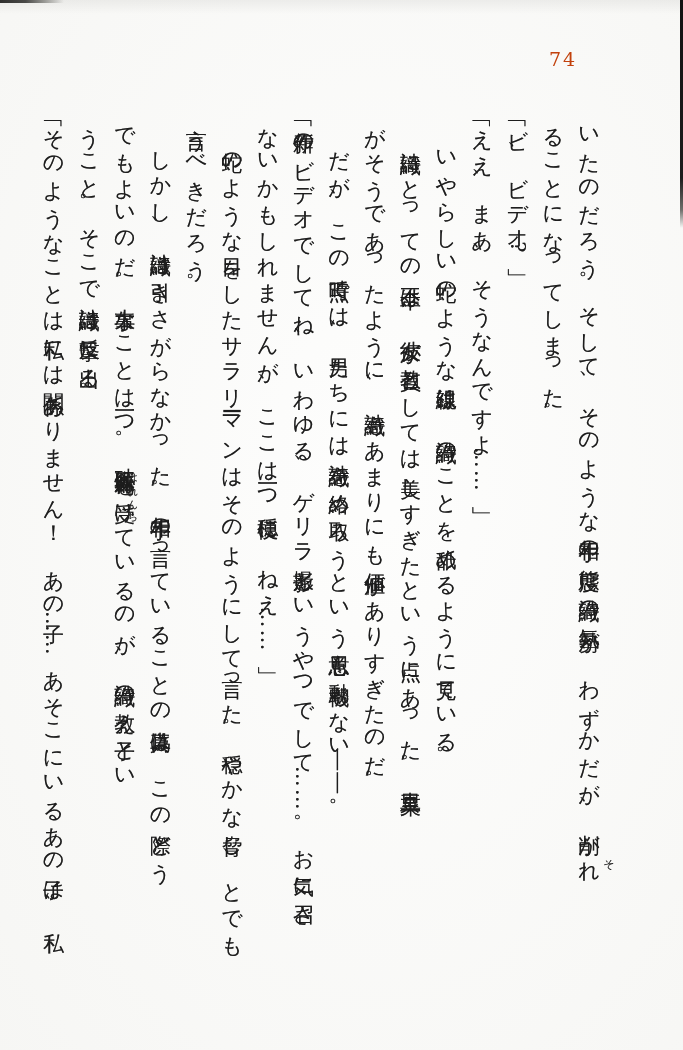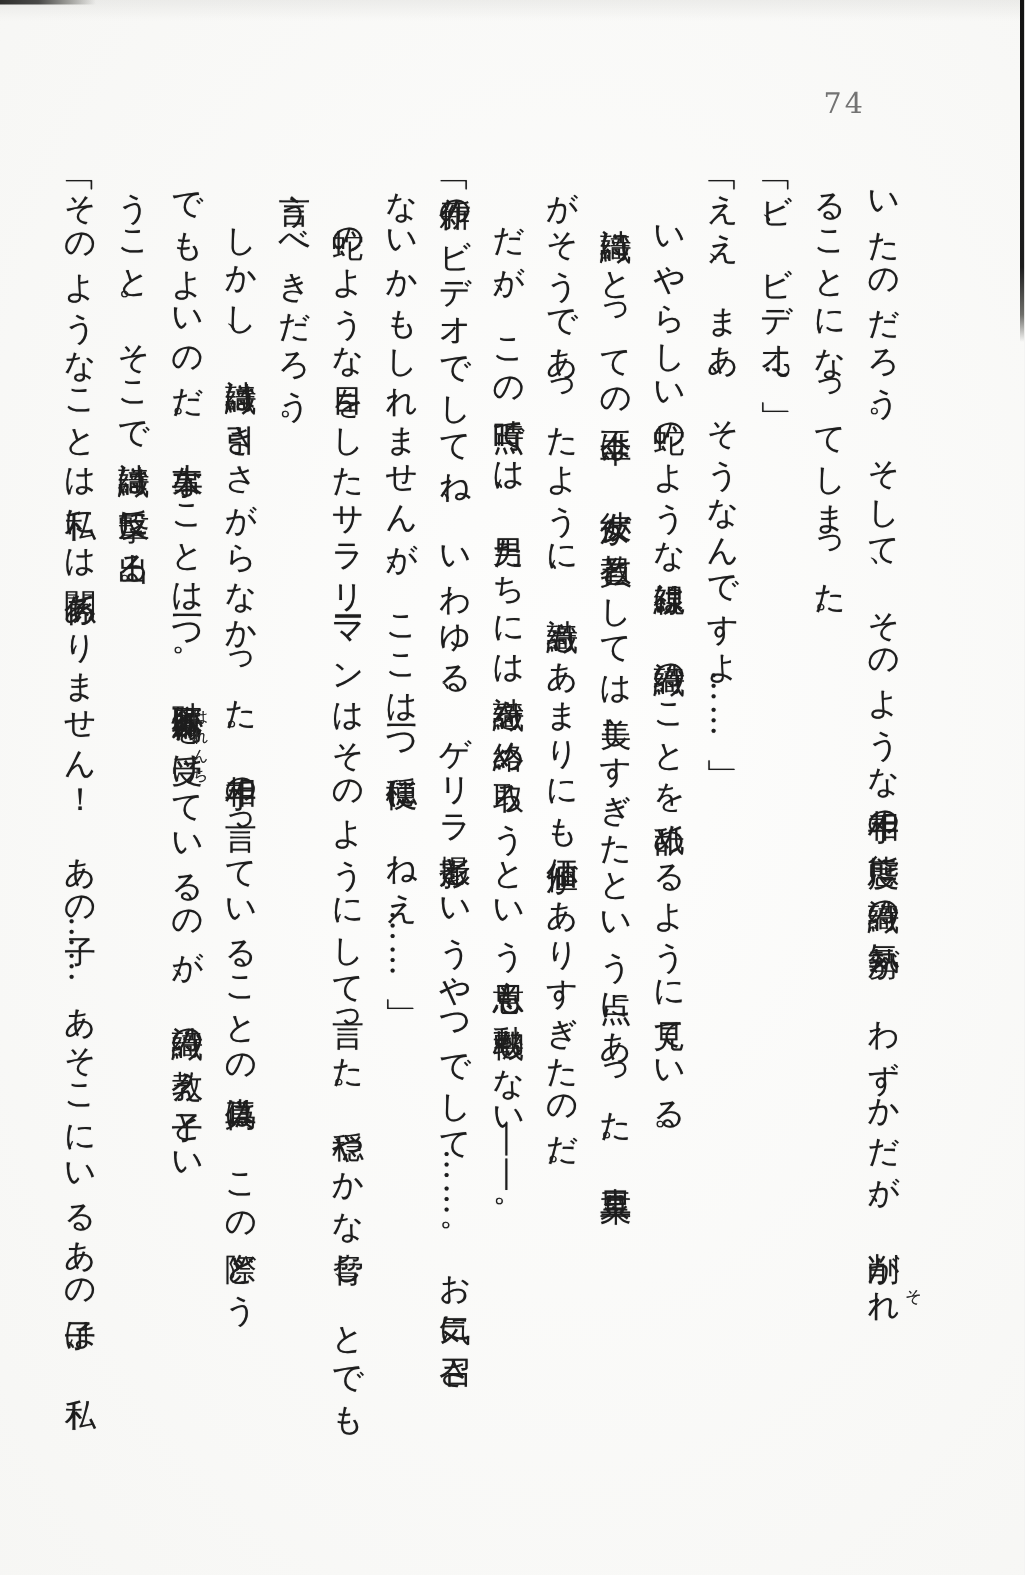--- a/index.html
+++ b/index.html
@@ -25,24 +25,24 @@
     position: absolute;
     inset: 0;
     background:
       linear-gradient(to bottom, rgba(120,120,115,0.10) 0px, rgba(120,120,115,0.0) 14px),
       radial-gradient(ellipse at 55% 45%, rgba(255,255,255,0.6), rgba(190,190,185,0.08));
     pointer-events: none;
   }
   .page-number {
     position: absolute;
     left: 549px;
-    top: 58px;
+    top: 48px;
     font-size: 19px;
     letter-spacing: 2px;
-    color: #737373;
+    color: #c2410c;
   }
   .text-block {
     position: absolute;
     top: 113px;
     right: 77px;
     height: 890px;
     writing-mode: vertical-rl;
     text-orientation: mixed;
   }
   .vline {

